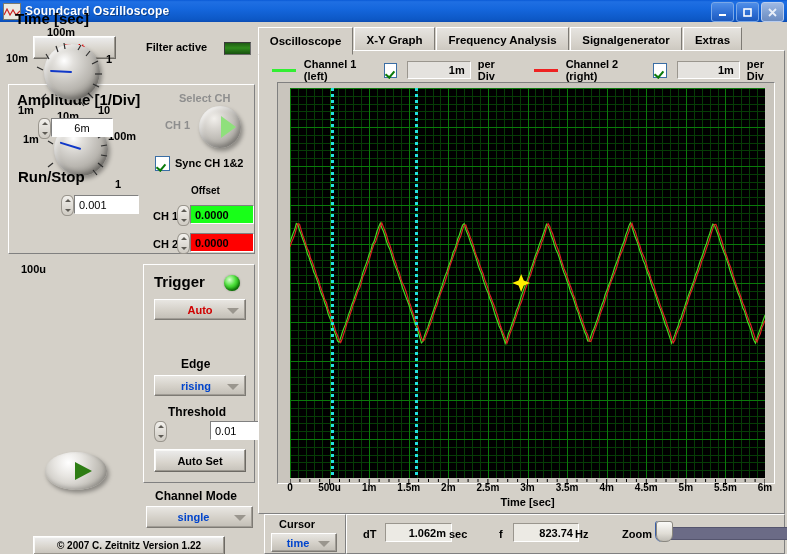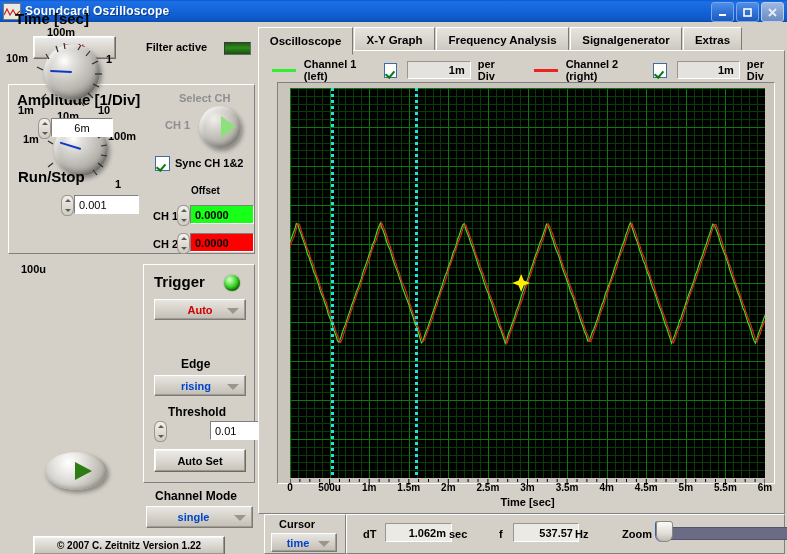--- a/index.html
+++ b/index.html
@@ -580,21 +580,21 @@
       <span class="arr"></span>
     </div>
   </div>
 
   <div class="panel" id="cursor-bar">
     <span class="lbl" style="position:absolute;left:16px;top:13px;">dT</span>
     <span class="flatbox" style="position:absolute;left:38px;top:8px;width:55px;height:17px;">1.062m</span>
     <span class="lbl" style="position:absolute;left:102px;top:13px;">sec</span>
 
     <span class="lbl" style="position:absolute;left:152px;top:13px;">f</span>
-    <span class="flatbox" style="position:absolute;left:166px;top:8px;width:54px;height:17px;">537.57</span>
+    <span class="flatbox" style="position:absolute;left:166px;top:8px;width:54px;height:17px;">823.74</span>
     <span class="lbl" style="position:absolute;left:228px;top:13px;">Hz</span>
 
     <span class="lbl" style="position:absolute;left:275px;top:13px;">Zoom</span>
     <span id="zoom-track" style="left:311px;top:12px;"></span>
     <span id="zoom-thumb" style="left:309px;top:6px;"></span>
   </div>
 
 </div>
 
 </body></html>

